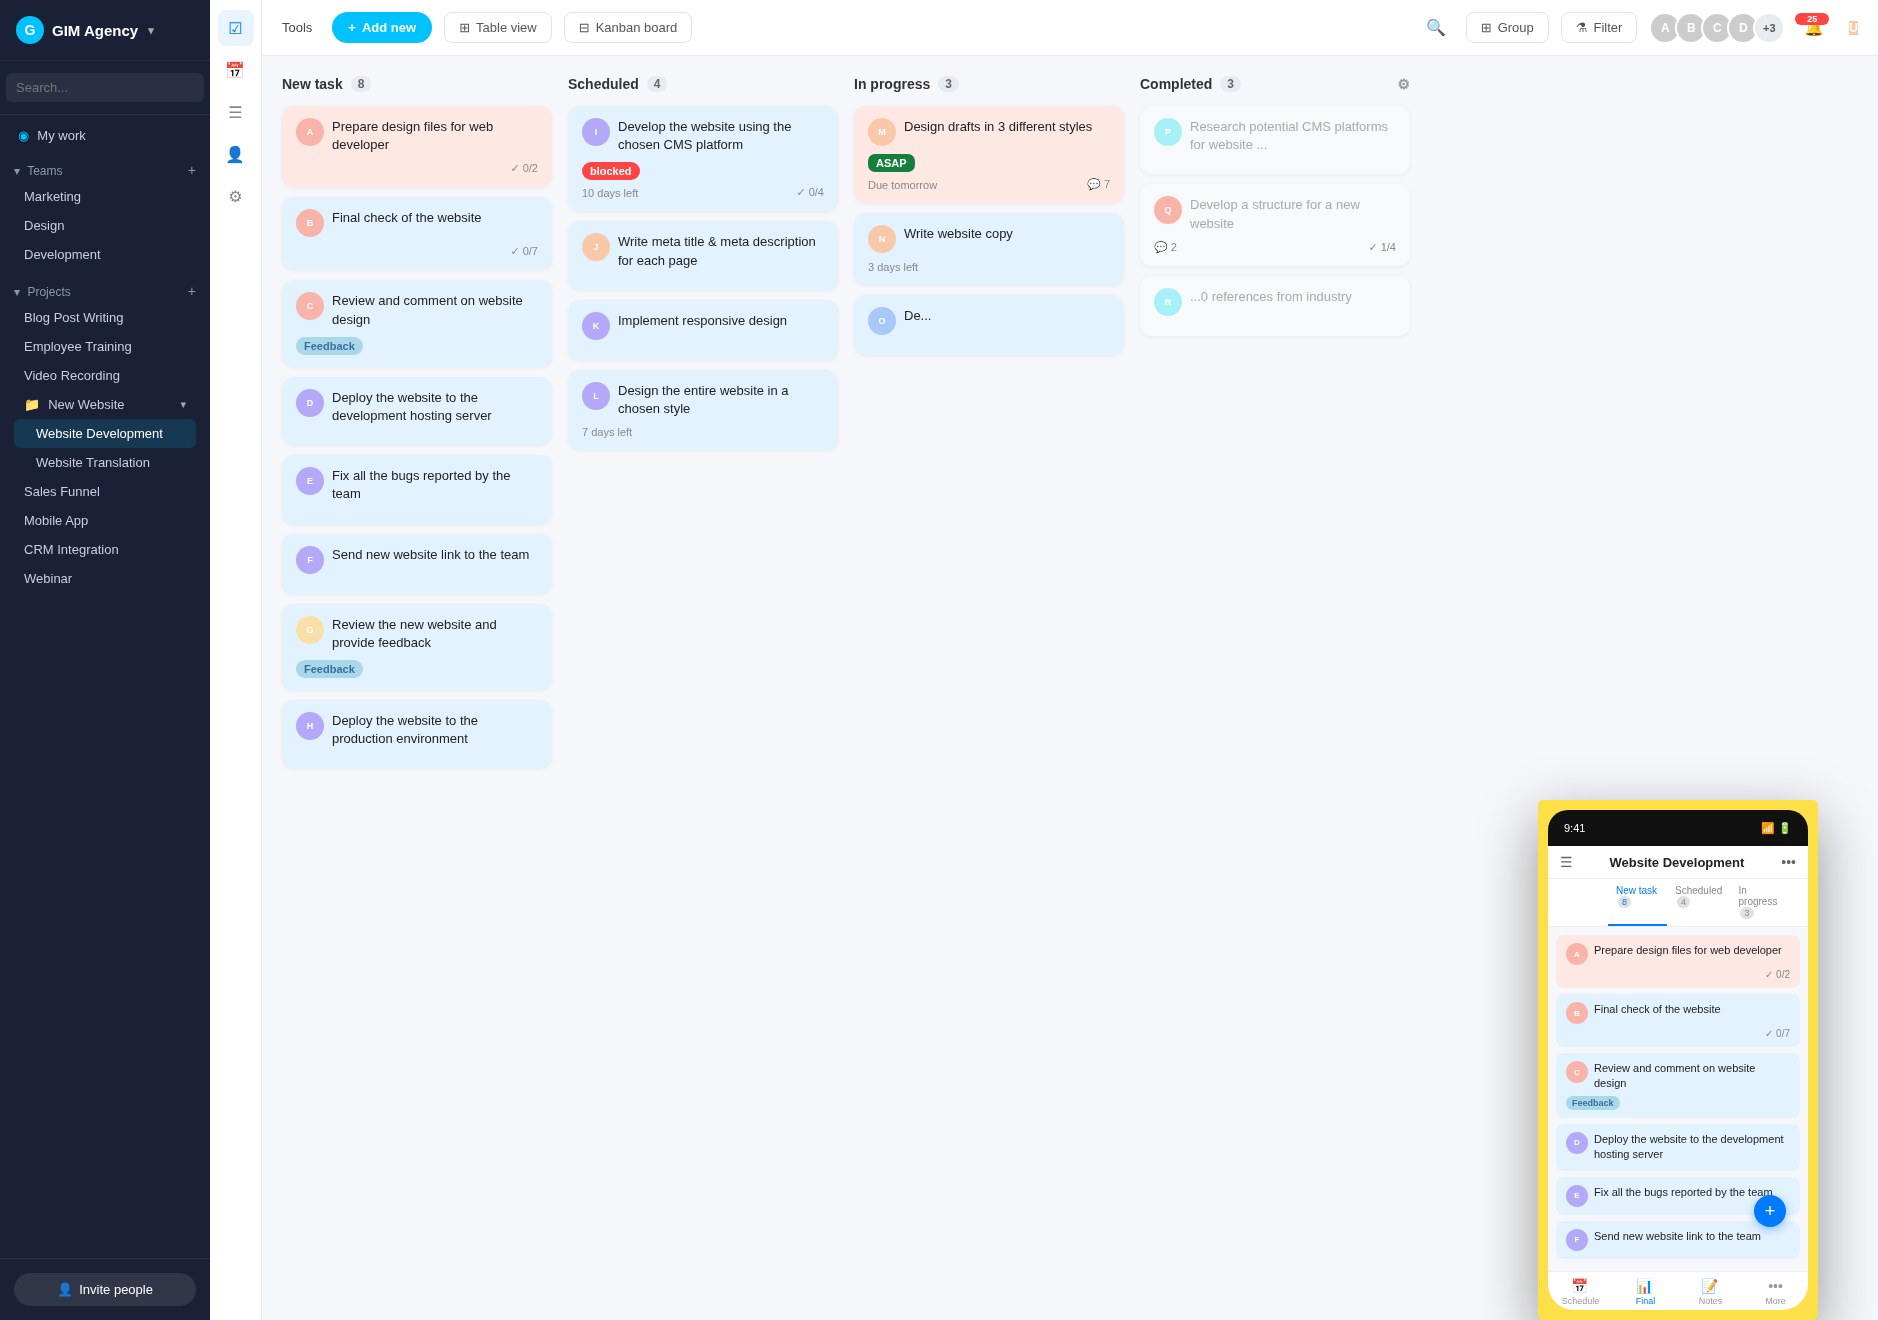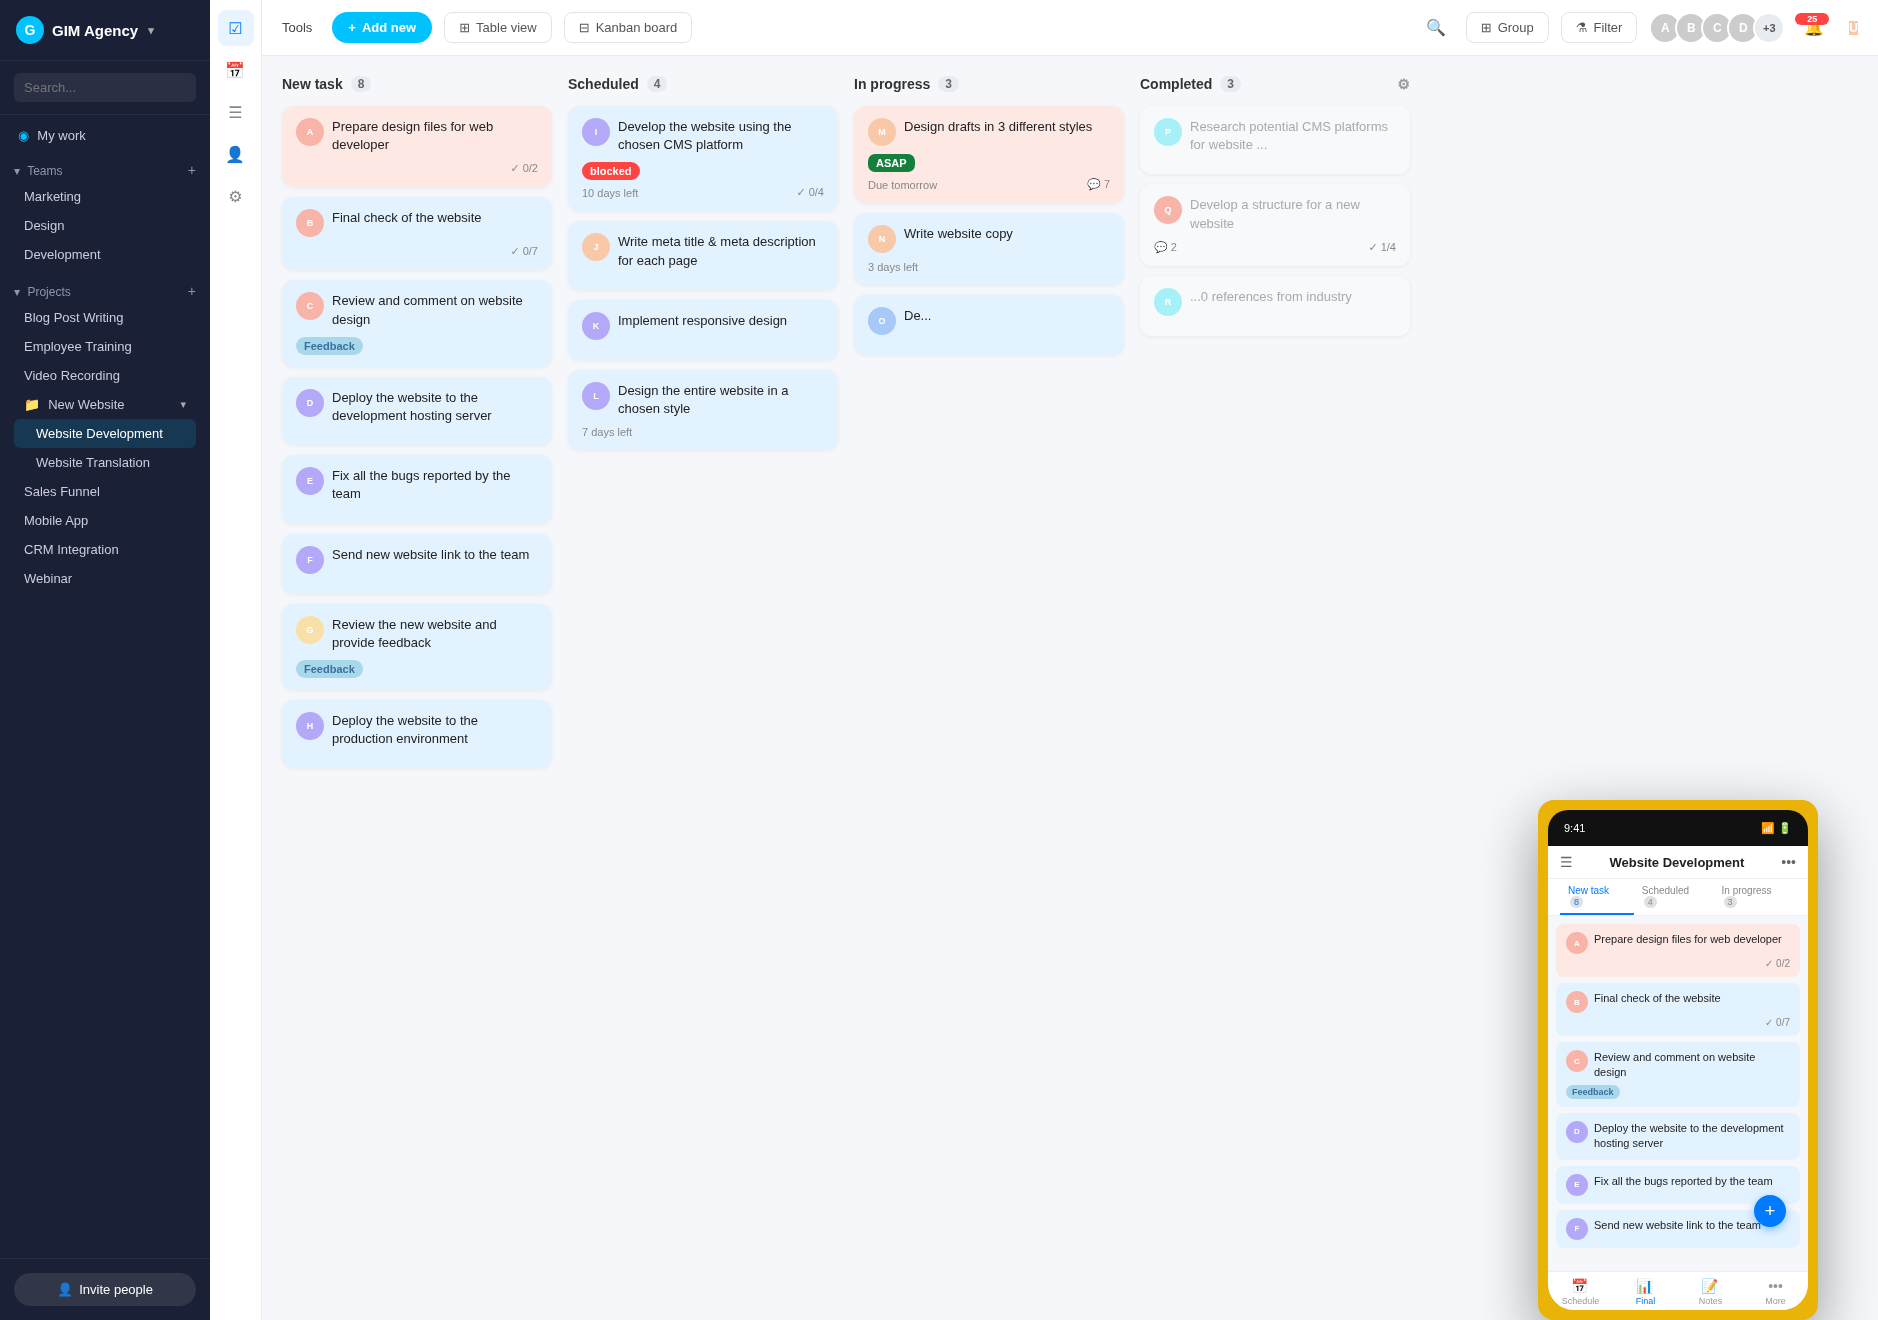--- a/index.html
+++ b/index.html
@@ -28,21 +28,21 @@
       border-bottom: 1px solid rgba(255,255,255,0.07);
     }
     .logo-icon {
       width: 28px; height: 28px;
       background: #00c2ff;
       border-radius: 50%;
       display: flex; align-items: center; justify-content: center;
       font-weight: 900; font-size: 14px; color: #fff;
     }
     .sidebar-search {
-      padding: 12px 14px;
+      padding: 12px 6px;
       border-bottom: 1px solid rgba(255,255,255,0.07);
     }
     .sidebar-search input {
       background: rgba(255,255,255,0.07);
       border: none;
       border-radius: 6px;
       color: #aaa;
       padding: 7px 10px;
       width: 100%;
       font-size: 13px;
@@ -311,22 +311,22 @@
       position: fixed;
       right: 60px;
       bottom: 0px;
       width: 280px;
       height: 520px;
       z-index: 100;
     }
     .phone-shell {
       width: 100%;
       height: 100%;
-      background: #eab308;
-      border-radius: 16px;
+      background: #fde047;
+      border-radius: 5px;
       padding: 10px;
       box-shadow: 0 20px 60px rgba(0,0,0,0.4);
       display: flex; flex-direction: column;
     }
     .phone-notch {
       background: #111;
       border-radius: 20px 20px 0 0;
       height: 36px;
       display: flex; align-items: center; justify-content: space-between;
       padding: 0 16px;
@@ -354,21 +354,21 @@
       padding: 0 12px;
       border-bottom: 1px solid #eee;
     }
     .phone-tab {
       font-size: 10px;
       padding: 6px 8px;
       color: #888;
       cursor: pointer;
       border-bottom: 2px solid transparent;
     }
-    .phone-tab.active { color: #007bff; border-bottom-color: #007bff; }
+    .phone-tab.active { color: #007bff; border-bottom-color: #007bff; margin-left: 48px; }
     .phone-tab-count {
       background: #e0e0e0;
       border-radius: 8px;
       padding: 1px 4px;
       font-size: 9px;
       margin-left: 2px;
     }
     .phone-cards {
       flex: 1;
       overflow-y: auto;

